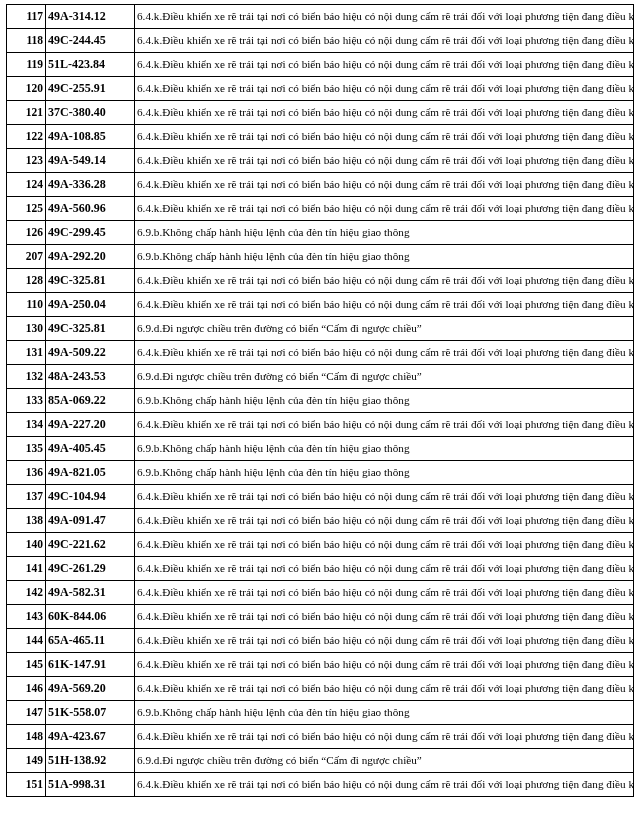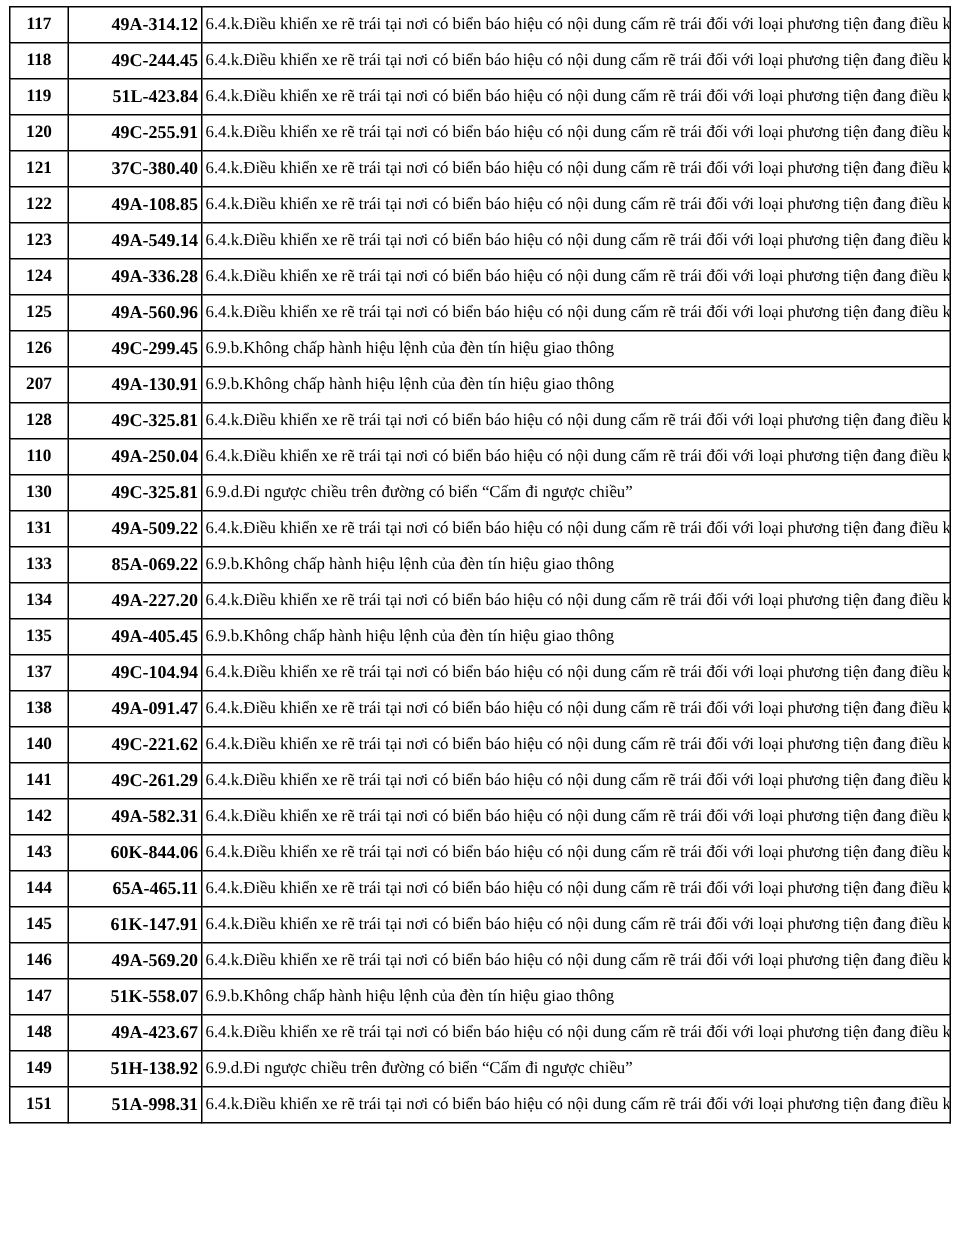--- a/index.html
+++ b/index.html
@@ -27,28 +27,28 @@
   table.violations td {
     border: 1px solid #000000;
     padding: 0 2px;
     vertical-align: middle;
     line-height: 1.02;
     overflow: hidden;
     white-space: nowrap;
   }
   td.c-idx {
     width: 34px;
-    text-align: center;
+    text-align: right;
     font-size: 11.5px;
     font-weight: bold;
     height: 23px;
   }
   td.c-plate {
     width: 84px;
-    text-align: right;
+    text-align: left;
     font-size: 12px;
     font-weight: bold;
   }
   td.c-desc {
     font-size: 11.2px;
     text-align: left;
     padding-left: 3px;
     font-weight: normal;
   }
 </style>
@@ -103,21 +103,21 @@
           <td class="c-plate">49A-560.96</td>
           <td class="c-desc">6.4.k.Điều khiển xe rẽ trái tại nơi có biển báo hiệu có nội dung cấm rẽ trái đối với loại phương tiện đang điều khiển</td>
         </tr>
         <tr>
           <td class="c-idx">126</td>
           <td class="c-plate">49C-299.45</td>
           <td class="c-desc">6.9.b.Không chấp hành hiệu lệnh của đèn tín hiệu giao thông</td>
         </tr>
         <tr>
           <td class="c-idx">207</td>
-          <td class="c-plate">49A-130.91</td>
+          <td class="c-plate">49A-292.20</td>
           <td class="c-desc">6.9.b.Không chấp hành hiệu lệnh của đèn tín hiệu giao thông</td>
         </tr>
         <tr>
           <td class="c-idx">128</td>
           <td class="c-plate">49C-325.81</td>
           <td class="c-desc">6.4.k.Điều khiển xe rẽ trái tại nơi có biển báo hiệu có nội dung cấm rẽ trái đối với loại phương tiện đang điều khiển</td>
         </tr>
         <tr>
           <td class="c-idx">110</td>
           <td class="c-plate">49A-250.04</td>
@@ -127,32 +127,42 @@
           <td class="c-idx">130</td>
           <td class="c-plate">49C-325.81</td>
           <td class="c-desc">6.9.d.Đi ngược chiều trên đường có biển “Cấm đi ngược chiều”</td>
         </tr>
         <tr>
           <td class="c-idx">131</td>
           <td class="c-plate">49A-509.22</td>
           <td class="c-desc">6.4.k.Điều khiển xe rẽ trái tại nơi có biển báo hiệu có nội dung cấm rẽ trái đối với loại phương tiện đang điều khiển</td>
         </tr>
         <tr>
+          <td class="c-idx">132</td>
+          <td class="c-plate">48A-243.53</td>
+          <td class="c-desc">6.9.d.Đi ngược chiều trên đường có biển “Cấm đi ngược chiều”</td>
+        </tr>
+        <tr>
           <td class="c-idx">133</td>
           <td class="c-plate">85A-069.22</td>
           <td class="c-desc">6.9.b.Không chấp hành hiệu lệnh của đèn tín hiệu giao thông</td>
         </tr>
         <tr>
           <td class="c-idx">134</td>
           <td class="c-plate">49A-227.20</td>
           <td class="c-desc">6.4.k.Điều khiển xe rẽ trái tại nơi có biển báo hiệu có nội dung cấm rẽ trái đối với loại phương tiện đang điều khiển</td>
         </tr>
         <tr>
           <td class="c-idx">135</td>
           <td class="c-plate">49A-405.45</td>
+          <td class="c-desc">6.9.b.Không chấp hành hiệu lệnh của đèn tín hiệu giao thông</td>
+        </tr>
+        <tr>
+          <td class="c-idx">136</td>
+          <td class="c-plate">49A-821.05</td>
           <td class="c-desc">6.9.b.Không chấp hành hiệu lệnh của đèn tín hiệu giao thông</td>
         </tr>
         <tr>
           <td class="c-idx">137</td>
           <td class="c-plate">49C-104.94</td>
           <td class="c-desc">6.4.k.Điều khiển xe rẽ trái tại nơi có biển báo hiệu có nội dung cấm rẽ trái đối với loại phương tiện đang điều khiển</td>
         </tr>
         <tr>
           <td class="c-idx">138</td>
           <td class="c-plate">49A-091.47</td>

